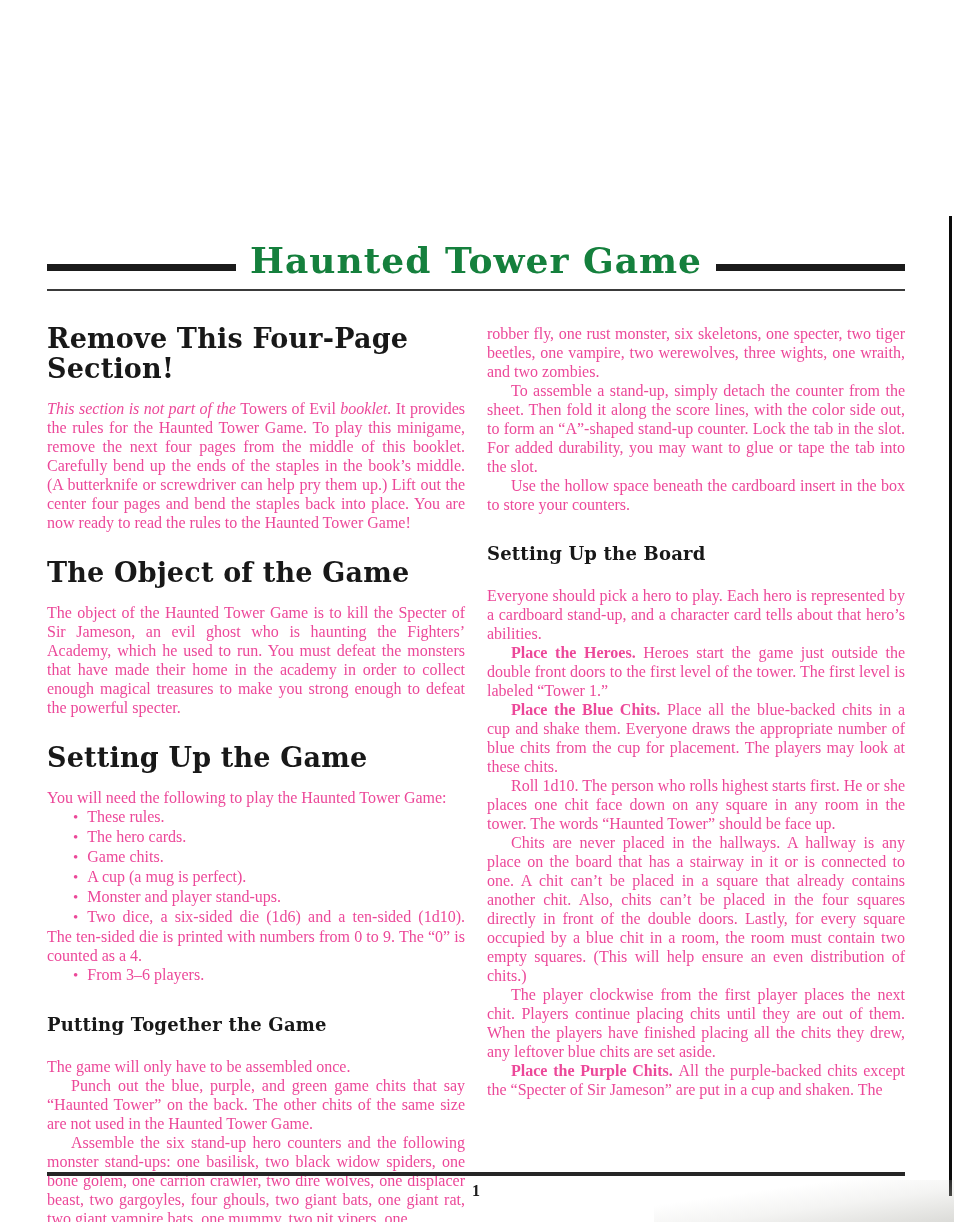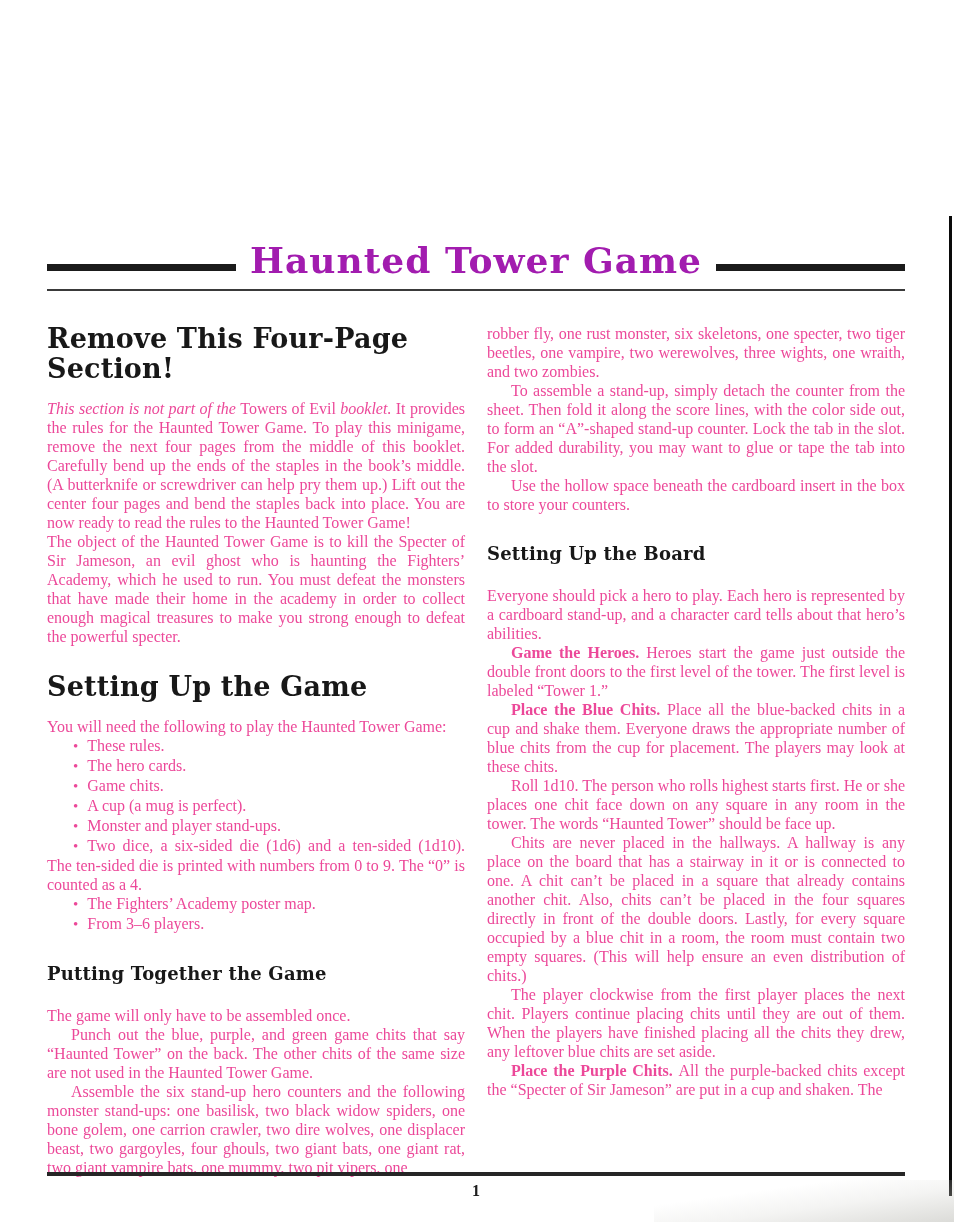--- a/index.html
+++ b/index.html
@@ -43,21 +43,21 @@
     margin-top: 26px;
   }
   .page-title {
     font-family: "DejaVu Serif", serif;
     font-weight: bold;
     font-size: 36px;
     line-height: 44px;
     letter-spacing: 1px;
     padding: 0 14px;
     white-space: nowrap;
-    color: #a21caf;
+    color: #15803d;
   }
   .header-underline {
     position: absolute;
     top: 289px; left: 47px;
     width: 858px;
     height: 2px;
     background: #3a3a3a;
   }
 
   
@@ -153,47 +153,47 @@
     <div class="title-rule"></div>
   </div>
   <div class="header-underline"></div>
 
   <div class="columns">
 
     <div class="col">
       <h2>Remove This Four-Page Section!</h2>
       <p><i>This section is not part of the </i><span>Towers of Evil </span><i>booklet. </i><span>It provides the rules for the Haunted Tower Game. To play this minigame, remove the next four pages from the middle of this booklet. Carefully bend up the ends of the staples in the book’s middle. (A butterknife or screwdriver can help pry them up.) Lift out the center four pages and bend the staples back into place. You are now ready to read the rules to the Haunted Tower Game!</span></p>
 
+      <h2>The Object of the Game</h2>
       <p>The object of the Haunted Tower Game is to kill the Specter of Sir Jameson, an evil ghost who is haunting the Fighters’ Academy, which he used to run. You must defeat the monsters that have made their home in the academy in order to collect enough magical treasures to make you strong enough to defeat the powerful specter.</p>
 
       <h2>Setting Up the Game</h2>
       <p>You will need the following to play the Haunted Tower Game:</p>
       <p class="bullet-item"><span class="blt">•</span><span>These rules.</span></p>
       <p class="bullet-item"><span class="blt">•</span><span>The hero cards.</span></p>
       <p class="bullet-item"><span class="blt">•</span><span>Game chits.</span></p>
       <p class="bullet-item"><span class="blt">•</span><span>A cup (a mug is perfect).</span></p>
       <p class="bullet-item"><span class="blt">•</span><span>Monster and player stand-ups.</span></p>
       <p class="bullet-item"><span class="blt">•</span><span>Two dice, a six-sided die (1d6) and a ten-sided (1d10). The ten-sided die is printed with numbers from 0 to 9. The “0” is counted as a 4.</span></p>
-      <p class="bullet-item"><span class="blt">•</span><span>The Fighters’ Academy poster map.</span></p>
       <p class="bullet-item"><span class="blt">•</span><span>From 3–6 players.</span></p>
 
       <h3>Putting Together the Game</h3>
       <p>The game will only have to be assembled once.</p>
       <p class="indent">Punch out the blue, purple, and green game chits that say “Haunted Tower” on the back. The other chits of the same size are not used in the Haunted Tower Game.</p>
       <p class="indent">Assemble the six stand-up hero counters and the following monster stand-ups: one basilisk, two black widow spiders, one bone golem, one carrion crawler, two dire wolves, one displacer beast, two gargoyles, four ghouls, two giant bats, one giant rat, two giant vampire bats, one mummy, two pit vipers, one</p>
     </div>
 
     <div class="col">
       <p>robber fly, one rust monster, six skeletons, one specter, two tiger beetles, one vampire, two werewolves, three wights, one wraith, and two zombies.</p>
       <p class="indent">To assemble a stand-up, simply detach the counter from the sheet. Then fold it along the score lines, with the color side out, to form an “A”-shaped stand-up counter. Lock the tab in the slot. For added durability, you may want to glue or tape the tab into the slot.</p>
       <p class="indent">Use the hollow space beneath the cardboard insert in the box to store your counters.</p>
 
       <h3>Setting Up the Board</h3>
       <p>Everyone should pick a hero to play. Each hero is represented by a cardboard stand-up, and a character card tells about that hero’s abilities.</p>
-      <p class="indent"><b class="lead">Game the Heroes. </b><span>Heroes start the game just outside the double front doors to the first level of the tower. The first level is labeled “Tower 1.”</span></p>
+      <p class="indent"><b class="lead">Place the Heroes. </b><span>Heroes start the game just outside the double front doors to the first level of the tower. The first level is labeled “Tower 1.”</span></p>
       <p class="indent"><b class="lead">Place the Blue Chits. </b><span>Place all the blue-backed chits in a cup and shake them. Everyone draws the appropriate number of blue chits from the cup for placement. The players may look at these chits.</span></p>
 
 
       <p class="indent">Roll 1d10. The person who rolls highest starts first. He or she places one chit face down on any square in any room in the tower. The words “Haunted Tower” should be face up.</p>
       <p class="indent">Chits are never placed in the hallways. A hallway is any place on the board that has a stairway in it or is connected to one. A chit can’t be placed in a square that already contains another chit. Also, chits can’t be placed in the four squares directly in front of the double doors. Lastly, for every square occupied by a blue chit in a room, the room must contain two empty squares. (This will help ensure an even distribution of chits.)</p>
       <p class="indent">The player clockwise from the first player places the next chit. Players continue placing chits until they are out of them. When the players have finished placing all the chits they drew, any leftover blue chits are set aside.</p>
       <p class="indent"><b class="lead">Place the Purple Chits. </b><span>All the purple-backed chits except the “Specter of Sir Jameson” are put in a cup and shaken. The</span></p>
     </div>
   </div>
 

